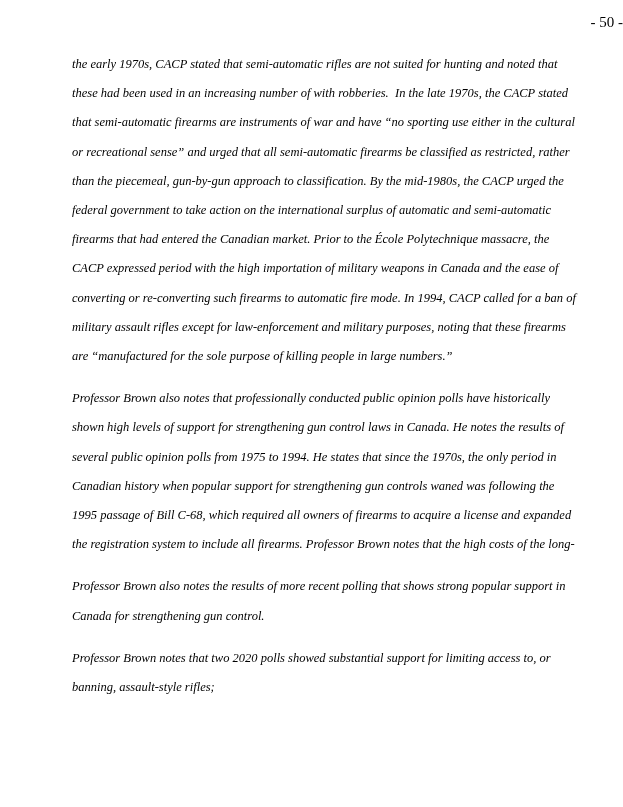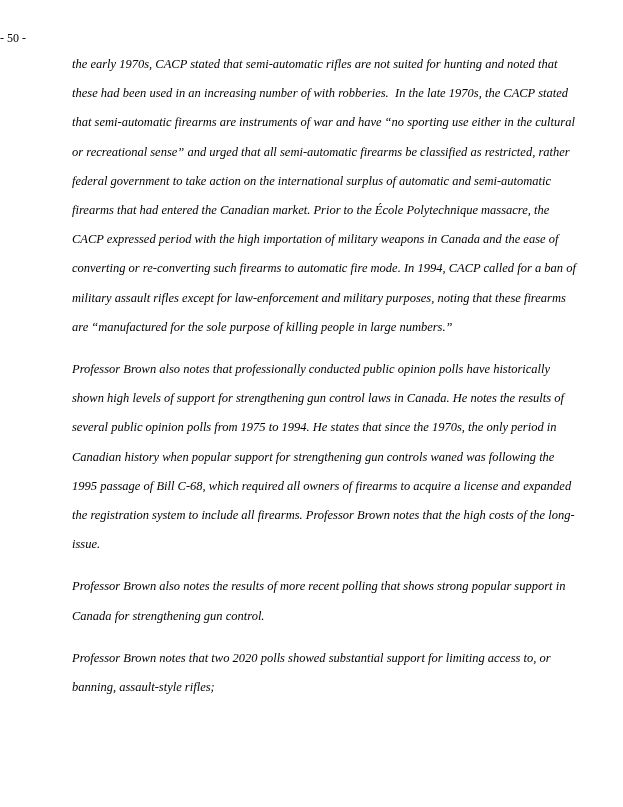--- a/index.html
+++ b/index.html
@@ -11,25 +11,25 @@
     position: relative;
     width: 623px;
     height: 807px;
     background: #ffffff;
     overflow: hidden;
     font-family: "Liberation Serif", "DejaVu Serif", serif;
     color: #000000;
   }
   .page-number {
     position: absolute;
-    top: 30px;
+    top: 14px;
     left: 0;
     width: 100%;
-    text-align: left;
-    font-size: 12px;
+    text-align: right;
+    font-size: 15px;
     line-height: 16px;
     white-space: pre;
   }
   .document-body {
     position: absolute;
     top: 50px;
     left: 72px;
     width: 500px;
   }
   .document-body p {
@@ -51,36 +51,36 @@
 
   <div class="page-number">- 50 -</div>
 
   <div class="document-body">
 
     <p>
       <span class="line">the early 1970s, CACP stated that semi-automatic rifles are not suited for hunting and noted that</span>
       <span class="line">these had been used in an increasing number of with robberies.  In the late 1970s, the CACP stated</span>
       <span class="line">that semi-automatic firearms are instruments of war and have “no sporting use either in the cultural</span>
       <span class="line">or recreational sense” and urged that all semi-automatic firearms be classified as restricted, rather</span>
+      <span class="line">than the piecemeal, gun-by-gun approach to classification. By the mid-1980s, the CACP urged the</span>
       <span class="line">federal government to take action on the international surplus of automatic and semi-automatic</span>
       <span class="line">firearms that had entered the Canadian market. Prior to the École Polytechnique massacre, the</span>
       <span class="line">CACP expressed period with the high importation of military weapons in Canada and the ease of</span>
       <span class="line">converting or re-converting such firearms to automatic fire mode. In 1994, CACP called for a ban of</span>
       <span class="line">military assault rifles except for law-enforcement and military purposes, noting that these firearms</span>
       <span class="line">are “manufactured for the sole purpose of killing people in large numbers.”</span>
     </p>
 
     <p>
       <span class="line">Professor Brown also notes that professionally conducted public opinion polls have historically</span>
       <span class="line">shown high levels of support for strengthening gun control laws in Canada. He notes the results of</span>
       <span class="line">several public opinion polls from 1975 to 1994. He states that since the 1970s, the only period in</span>
       <span class="line">Canadian history when popular support for strengthening gun controls waned was following the</span>
       <span class="line">1995 passage of Bill C-68, which required all owners of firearms to acquire a license and expanded</span>
       <span class="line">the registration system to include all firearms. Professor Brown notes that the high costs of the long-</span>
-      <span class="line">issue.</span>
     </p>
 
     <p>
       <span class="line">Professor Brown also notes the results of more recent polling that shows strong popular support in</span>
       <span class="line">Canada for strengthening gun control.</span>
     </p>
 
     <p>
       <span class="line">Professor Brown notes that two 2020 polls showed substantial support for limiting access to, or</span>
       <span class="line">banning, assault-style rifles;</span>

